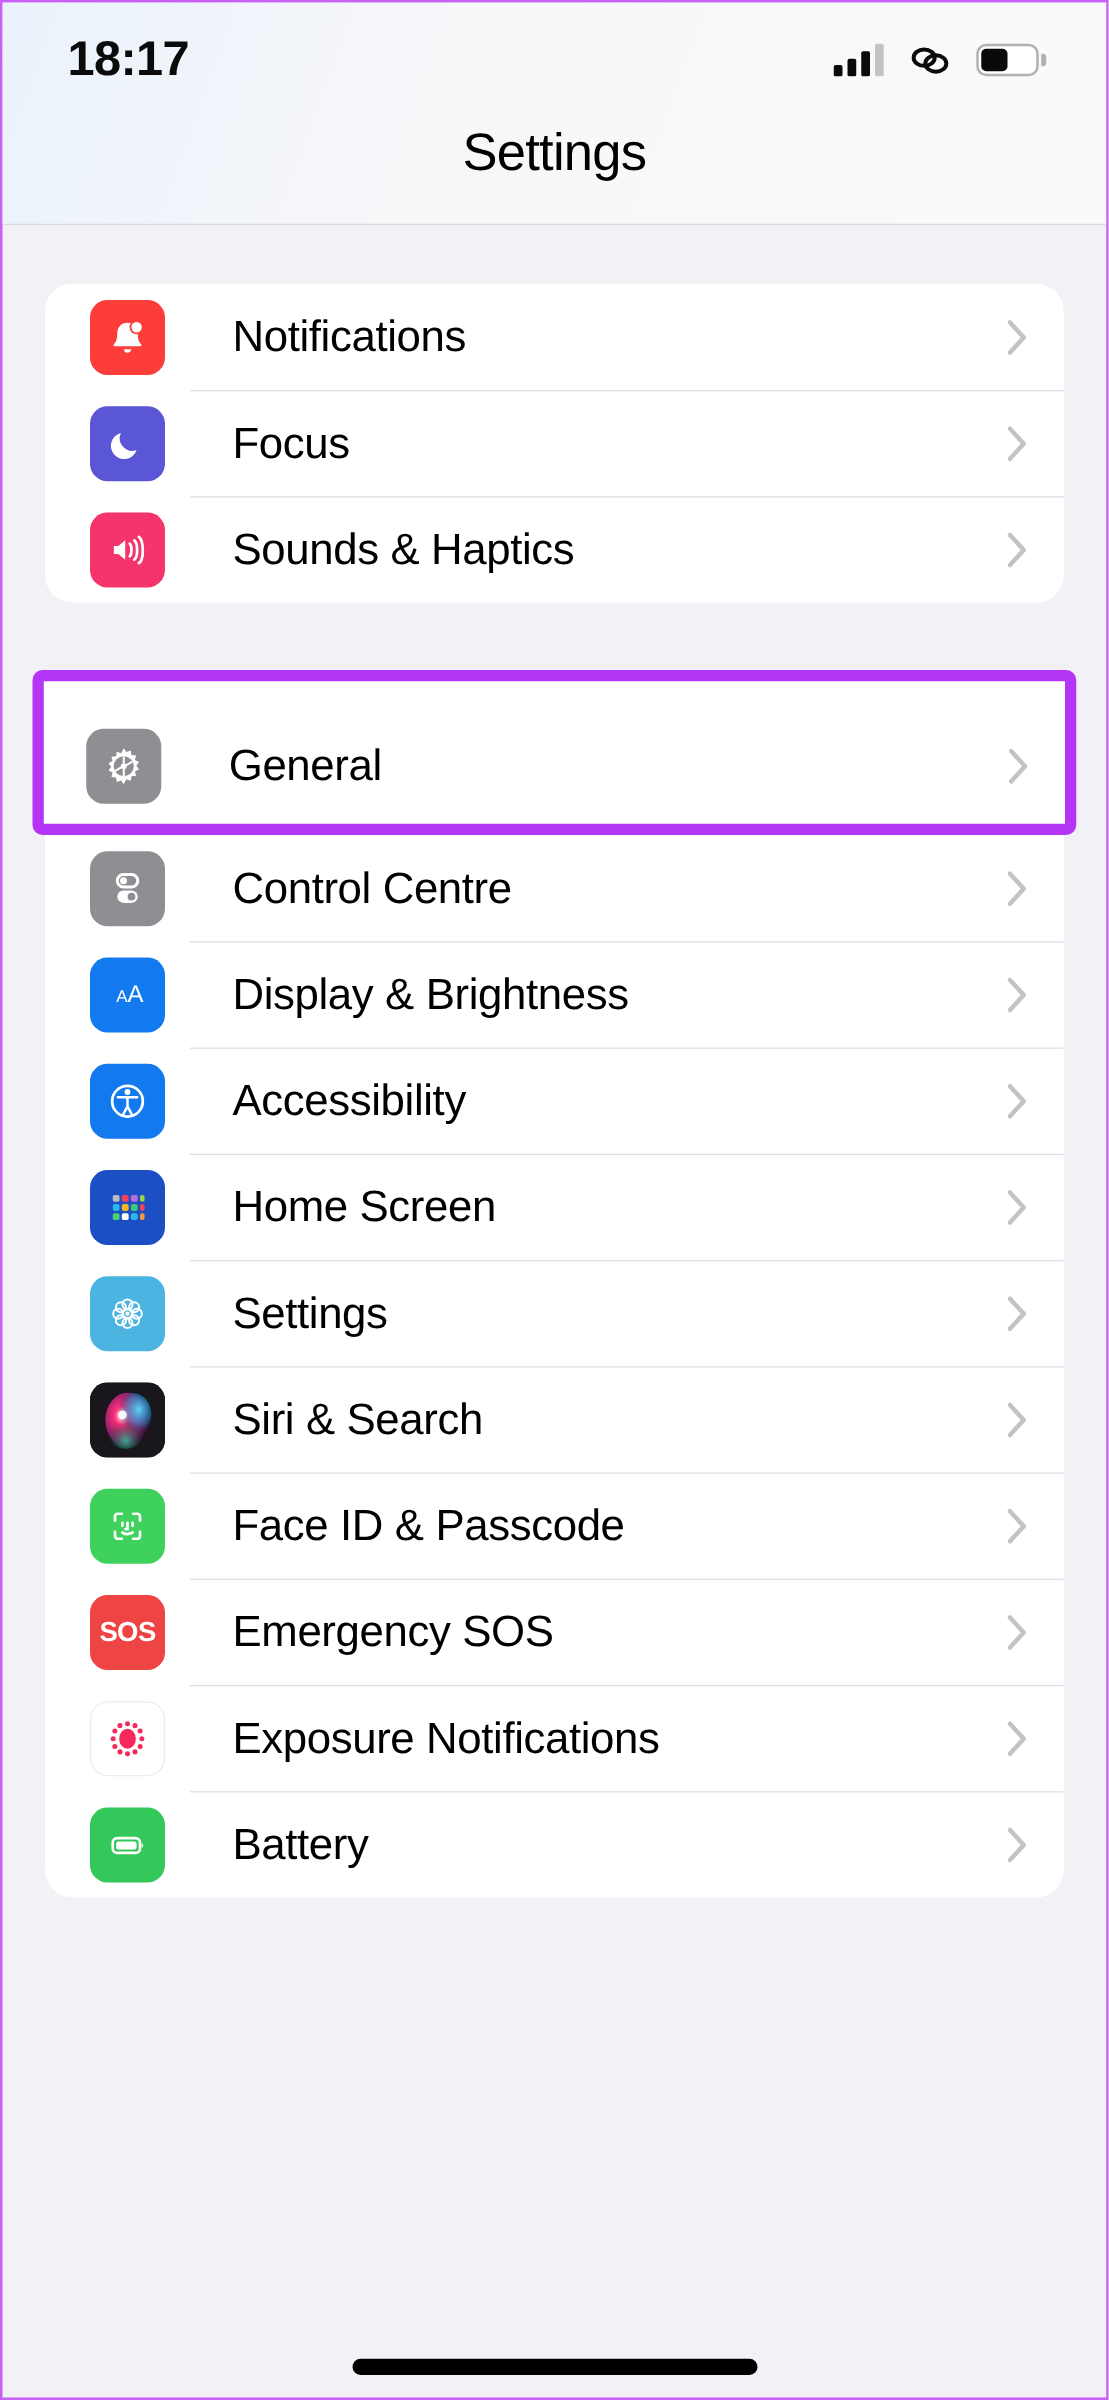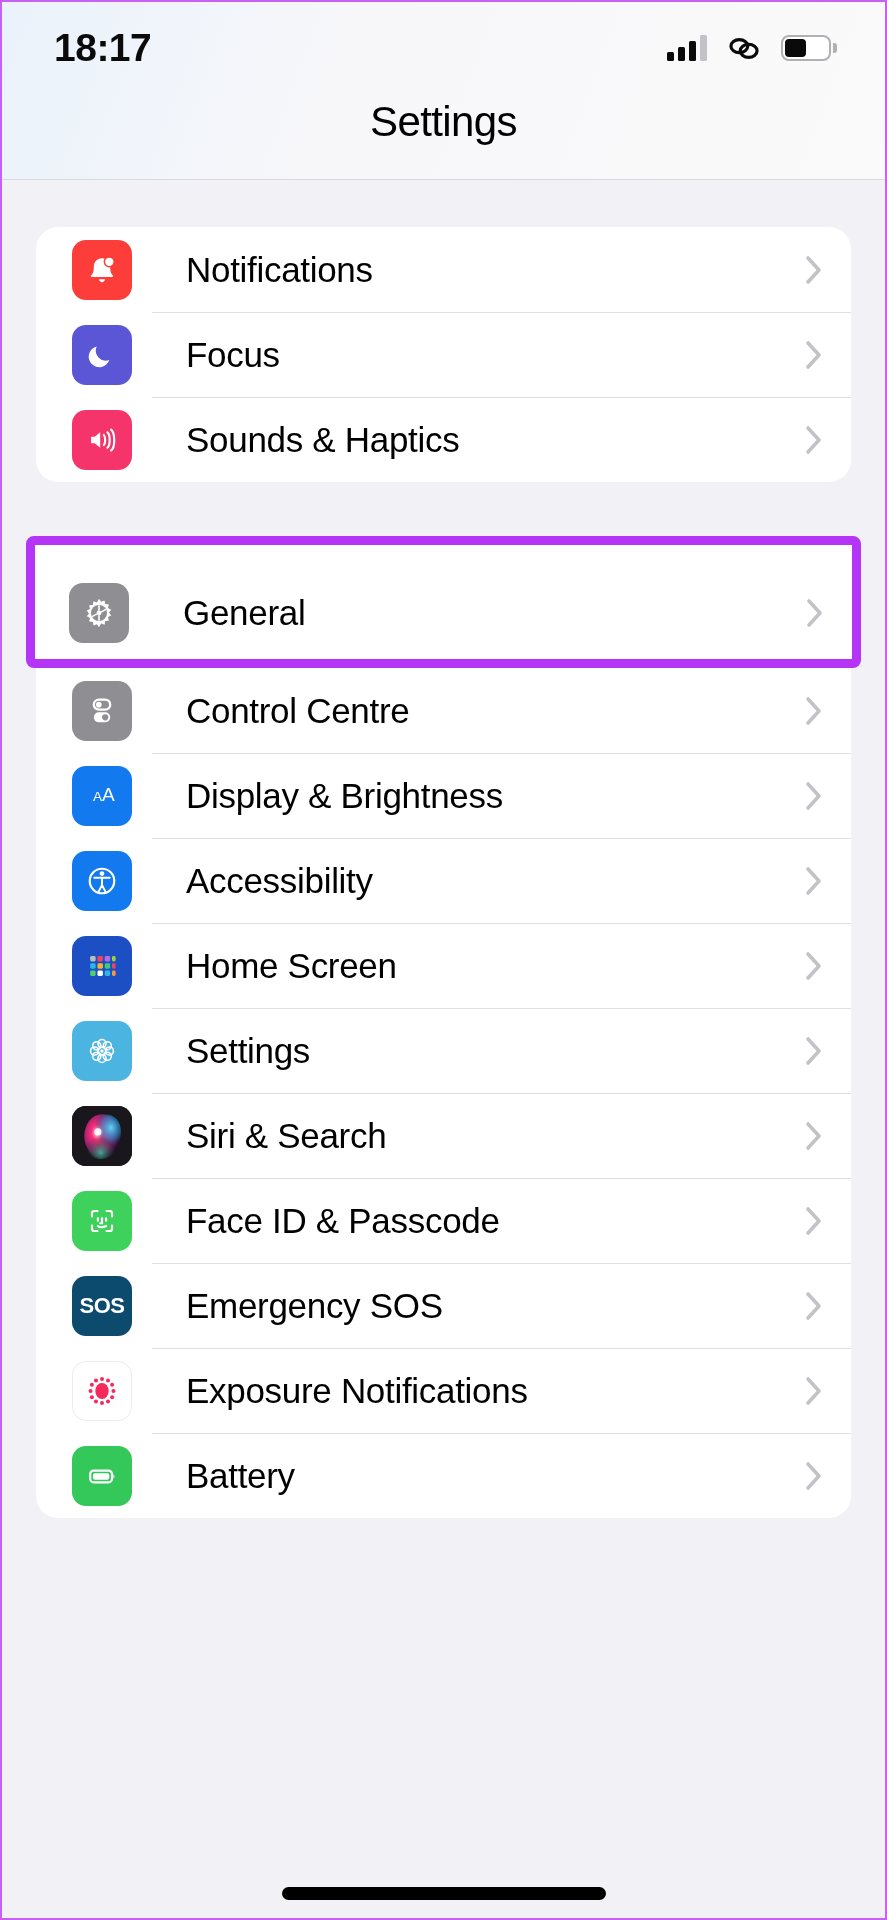--- a/index.html
+++ b/index.html
@@ -359,21 +359,21 @@
             </g>
           </svg>
         </div>
         <div class="row-label">Face ID &amp; Passcode</div>
         <svg class="chevron" viewBox="0 0 18 32">
           <polyline points="3,4 14,16 3,28" fill="none" stroke="#c2c2c7" stroke-width="3.6" stroke-linecap="round" stroke-linejoin="round"></polyline>
         </svg>
       </div>
 
       <div class="row">
-        <div class="icon-box" style="background:#0c4a6e">
+        <div class="icon-box" style="background:#ef4444">
           <span style="color:#fff;font-size:22px;font-weight:700;font-family:'Liberation Sans',sans-serif;letter-spacing:-0.5px;">SOS</span>
         </div>
         <div class="row-label">Emergency SOS</div>
         <svg class="chevron" viewBox="0 0 18 32">
           <polyline points="3,4 14,16 3,28" fill="none" stroke="#c2c2c7" stroke-width="3.6" stroke-linecap="round" stroke-linejoin="round"></polyline>
         </svg>
       </div>
 
       <div class="row">
         <div class="icon-box" style="background:#ffffff;border:1px solid #ececec">

